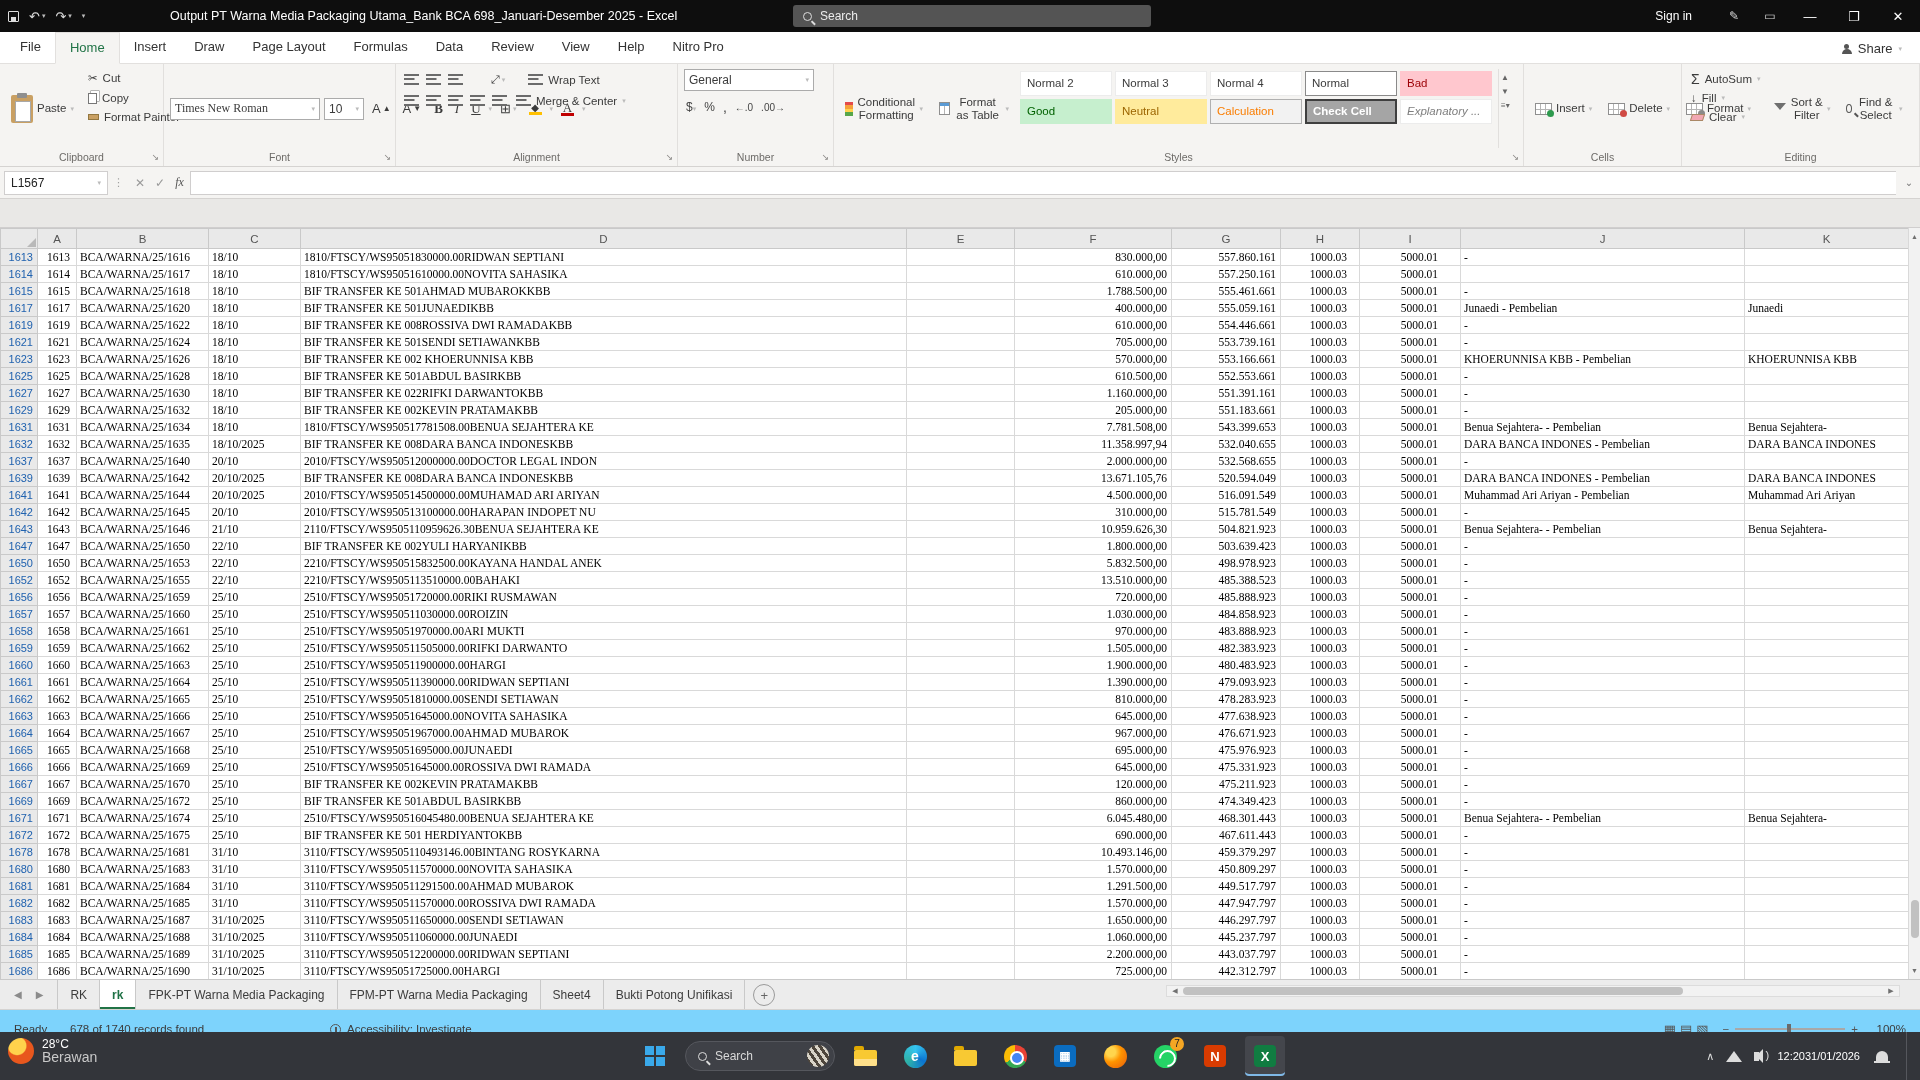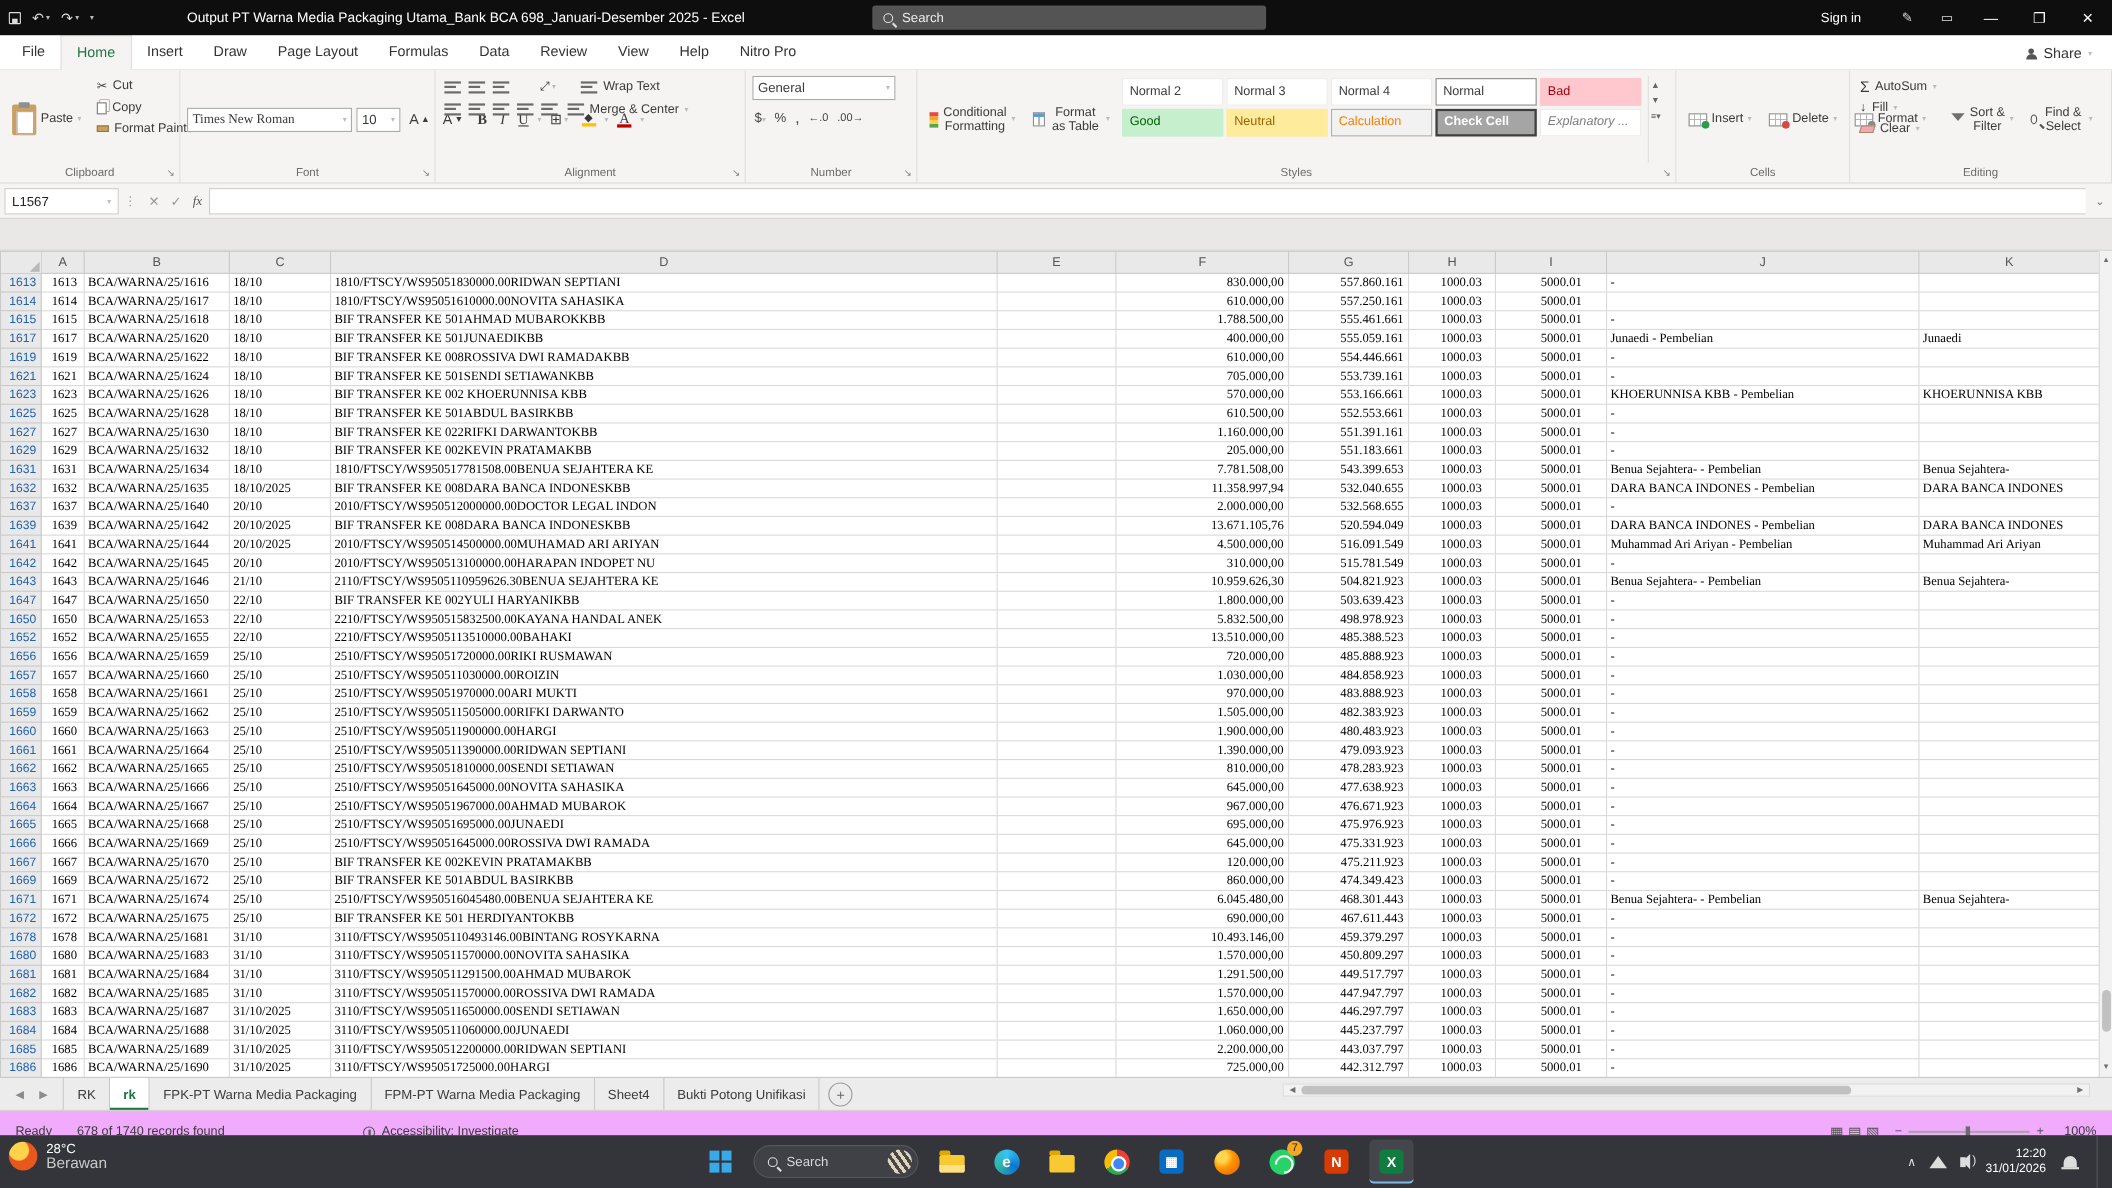--- a/index.html
+++ b/index.html
@@ -108,21 +108,21 @@
 .tabnav{display:flex;align-items:center;gap:14px;padding:0 14px;color:#8b8b8b;font-size:10px}
 .stab{display:flex;align-items:center;padding:0 12px;border-right:1px solid #c9c9c9;white-space:nowrap}
 .stab:first-of-type{border-left:1px solid #c9c9c9}
 .stab.active{background:#fff;color:#1e7145;font-weight:bold;box-shadow:inset 0 -2px 0 #217346}
 .addsheet{width:22px;height:22px;margin:4px 8px;border-radius:50%;border:1px solid #9a9a9a;color:#666;display:flex;align-items:center;justify-content:center;font-size:13px}
 .hscroll{position:absolute;right:20px;top:5px;width:734px;height:12px;background:#f2f2f2;border:1px solid #dcdcdc;display:flex;align-items:center;font-size:7px;color:#707070}
 .hscroll .arr{width:16px;text-align:center}
 .hthumb{position:absolute;left:16px;top:1px;width:500px;height:8px;background:#c1c1c1;border-radius:4px}
 
 
-.statusbar{position:absolute;top:1009px;left:0;width:1920px;height:39px;background:#f0abfc;border-top:1px solid #d5d3d1;display:flex;align-items:center;font-size:11.5px;color:#3b3b3b}
+.statusbar{position:absolute;top:1009px;left:0;width:1920px;height:39px;background:#7dd3fc;border-top:1px solid #d5d3d1;display:flex;align-items:center;font-size:11.5px;color:#3b3b3b}
 .sb-ready{padding-left:14px;width:70px}
 .sb-records{width:260px}
 .sb-acc{display:flex;align-items:center;gap:6px}
 .ic-acc{width:11px;height:11px;border:1.3px solid #555;border-radius:50%;position:relative}
 .ic-acc::after{content:"";position:absolute;left:3.5px;top:2px;width:2px;height:5px;background:#555}
 .sb-right{margin-left:auto;display:flex;align-items:center;gap:10px;padding-right:14px}
 .viewic{font-size:13px;color:#555;letter-spacing:4px}
 .zoomwrap{display:flex;align-items:center;gap:6px;color:#555}
 .ztrack{width:110px;height:2px;background:#a8a8a8;position:relative}
 .zthumb{position:absolute;left:52px;top:-4px;width:4px;height:10px;background:#6b6b6b}
@@ -154,21 +154,21 @@
 .ti-whatsapp::after{content:"";position:absolute;left:5px;top:5px;width:13px;height:13px;border:2px solid #fff;border-radius:50%;border-bottom-color:rgba(0,0,0,0);transform:rotate(45deg)}
 .ti-nitro{width:22px;height:22px;border-radius:4px;background:#d83b01;font-size:13px}
 .ti-excel{width:22px;height:22px;border-radius:4px;background:#107c41;font-size:13px}
 .tbadge{position:absolute;right:1px;top:1px;min-width:14px;height:14px;border-radius:7px;background:#f5a623;color:#222;font-size:10px;line-height:14px;text-align:center;padding:0 2px}
 .tray{position:absolute;right:10px;top:0;height:48px;display:flex;align-items:center;gap:12px}
 .chev{color:#ddd;font-size:11px}
 .wifi{width:0;height:0;border-left:8px solid rgba(0,0,0,0);border-right:8px solid rgba(0,0,0,0);border-bottom:11px solid #ddd}
 .spk{position:relative;width:5px;height:9px;background:#ddd;margin-right:6px}
 .spk::before{content:"";position:absolute;left:2px;top:-3px;border-top:7px solid rgba(0,0,0,0);border-bottom:7px solid rgba(0,0,0,0);border-right:7px solid #ddd}
 .spk::after{content:")";position:absolute;left:11px;top:-3px;color:#ddd;font-size:11px}
-.clock{display:flex;flex-direction:column;align-items:flex-end;line-height:13px;font-size:11px}
+.clock{display:flex;flex-direction:row;align-items:flex-end;line-height:13px;font-size:11px}
 .bell{width:12px;height:10px;background:#ddd;border-radius:6px 6px 0 0;position:relative;margin-left:4px}
 .bell::after{content:"";position:absolute;left:-2px;bottom:-2px;width:16px;height:2px;background:#ddd}
 .showdesk{width:4px;height:48px;border-left:1px solid #55575d;margin-left:6px}
 </style>
 </head>
 <body>
 
 <div id="app">
 
   <div class="titlebar">

